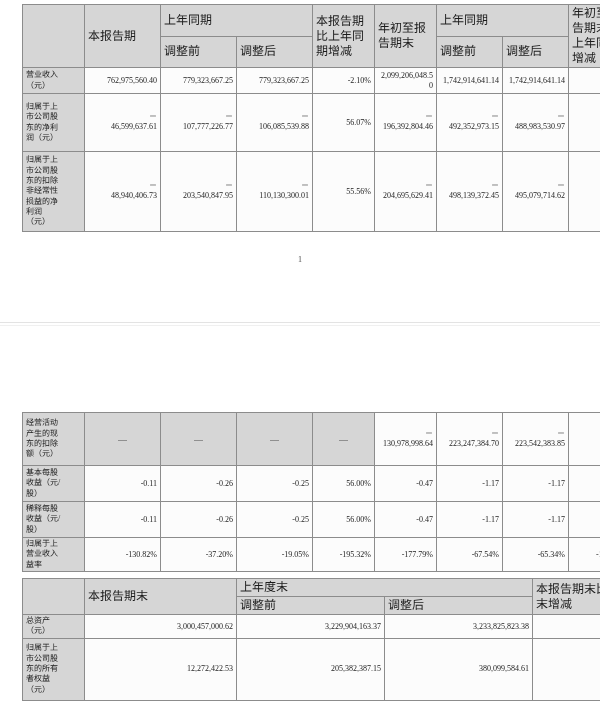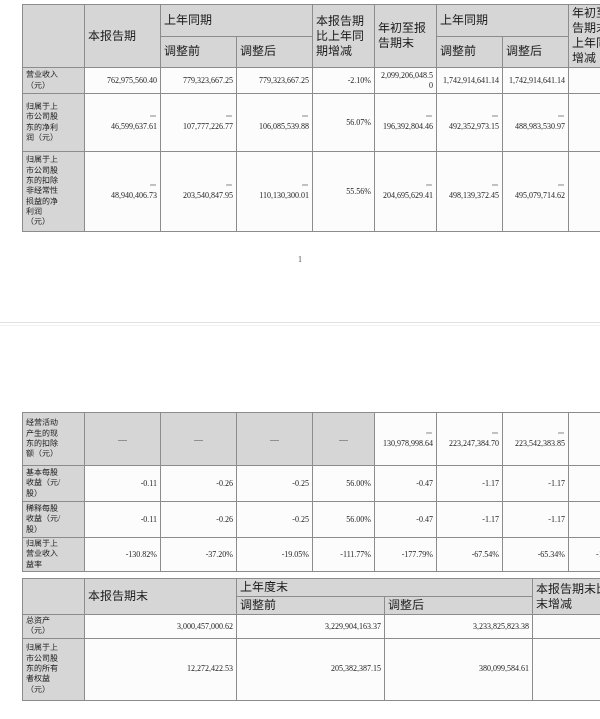--- a/index.html
+++ b/index.html
@@ -305,21 +305,21 @@
           </tr>
           <tr style="height: 32px;">
             <td class="rowlabel">
               <div>归属于上</div>
               <div>营业收入</div>
               <div>益率</div>
             </td>
             <td class="num">-130.82%</td>
             <td class="num">-37.20%</td>
             <td class="num">-19.05%</td>
-            <td class="num-nowrap">-111.77%</td>
+            <td class="num-nowrap">-195.32%</td>
             <td class="num">-177.79%</td>
             <td class="num">-67.54%</td>
             <td class="num">-65.34%</td>
             <td class="num-nowrap">-112.45%</td>
           </tr>
         </tbody>
     </table>
   </div>
 
   <div class="table-wrap-3">

